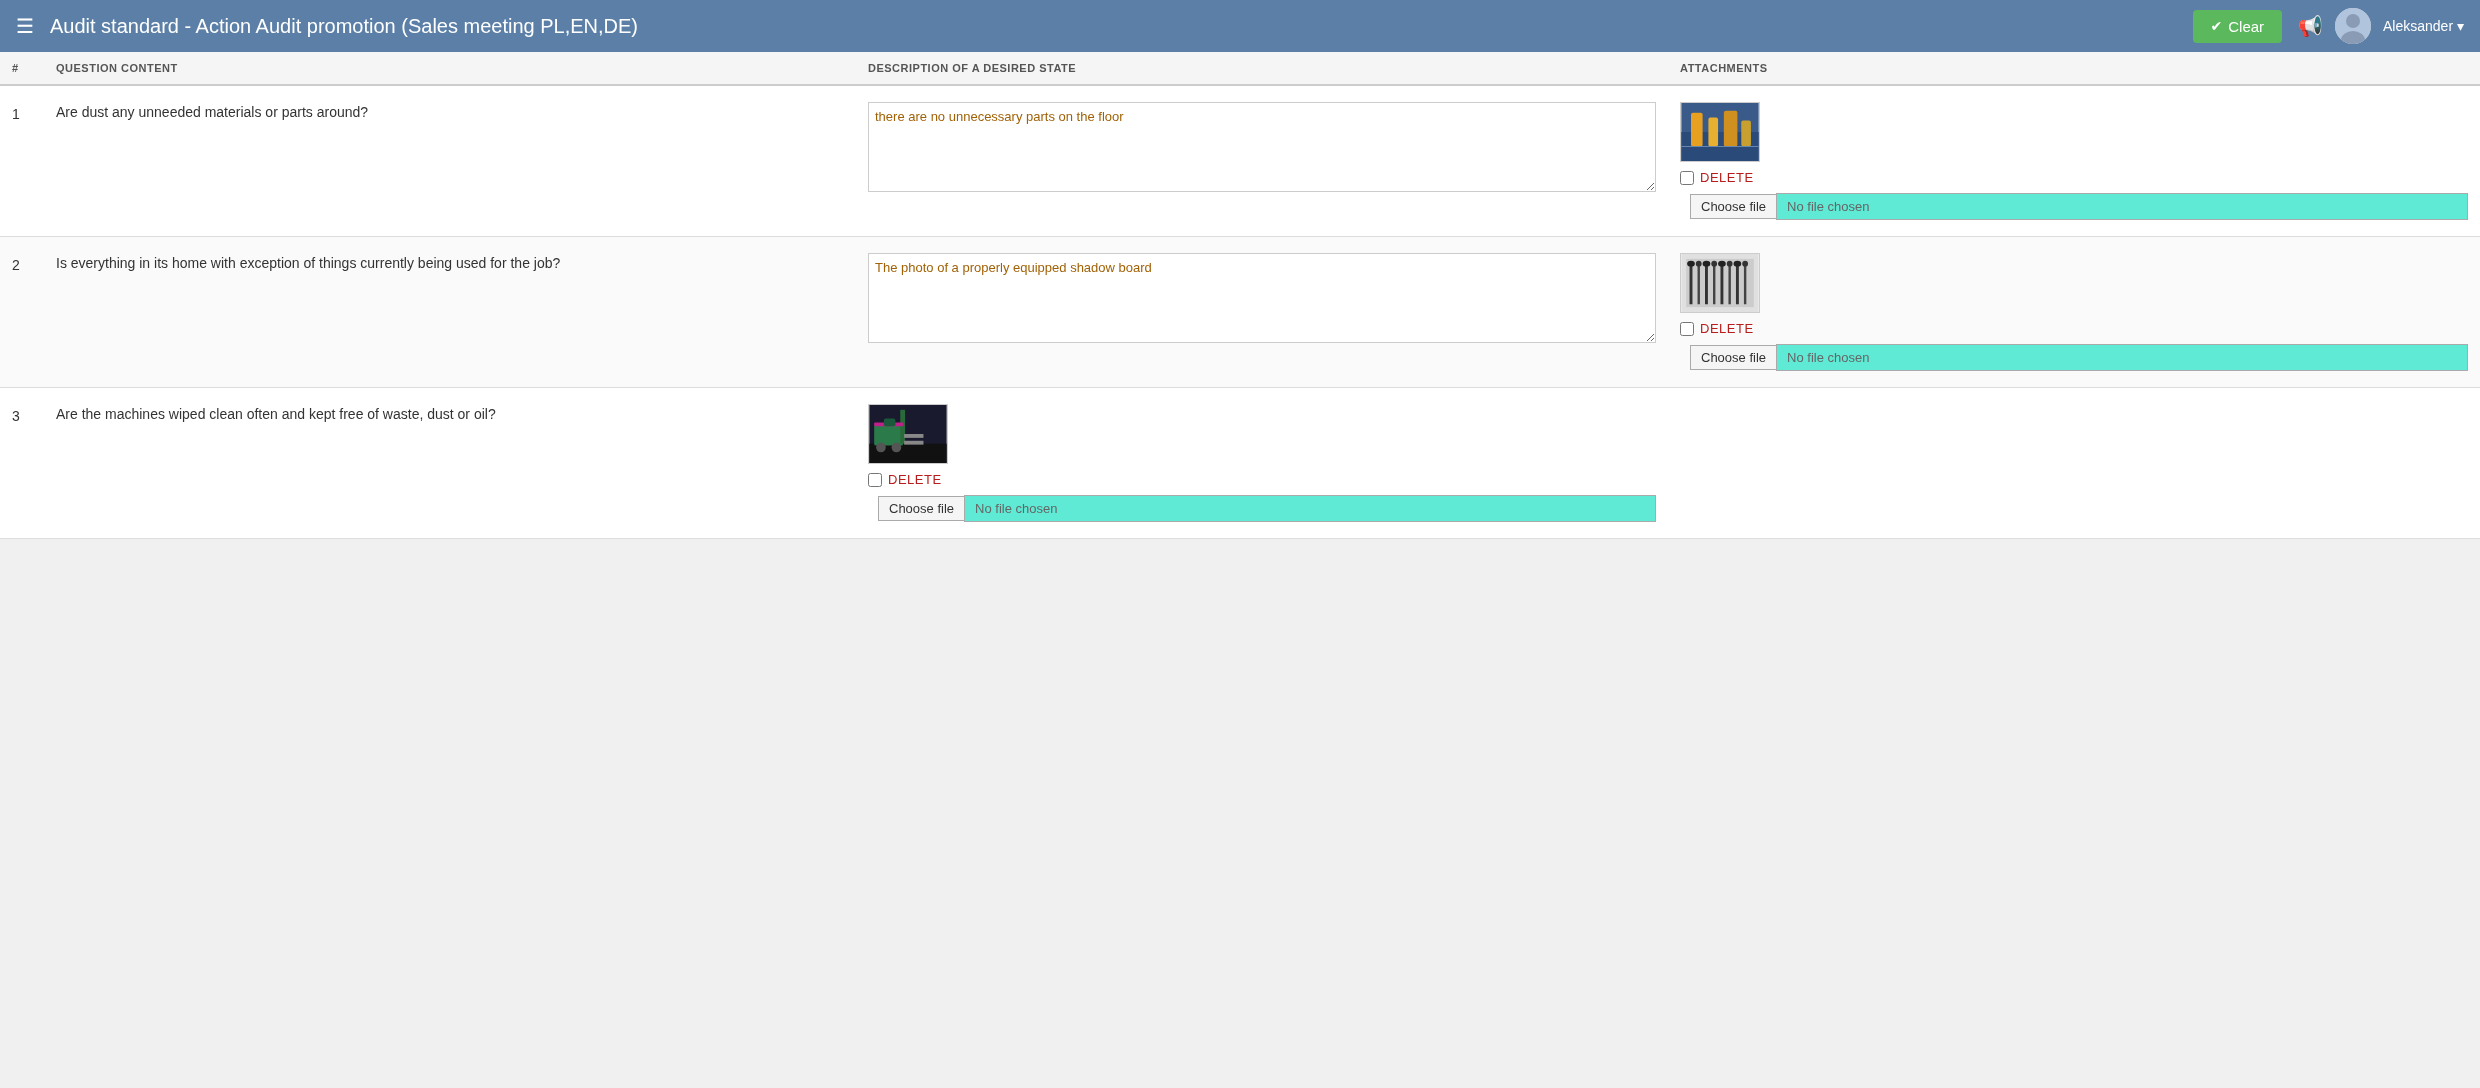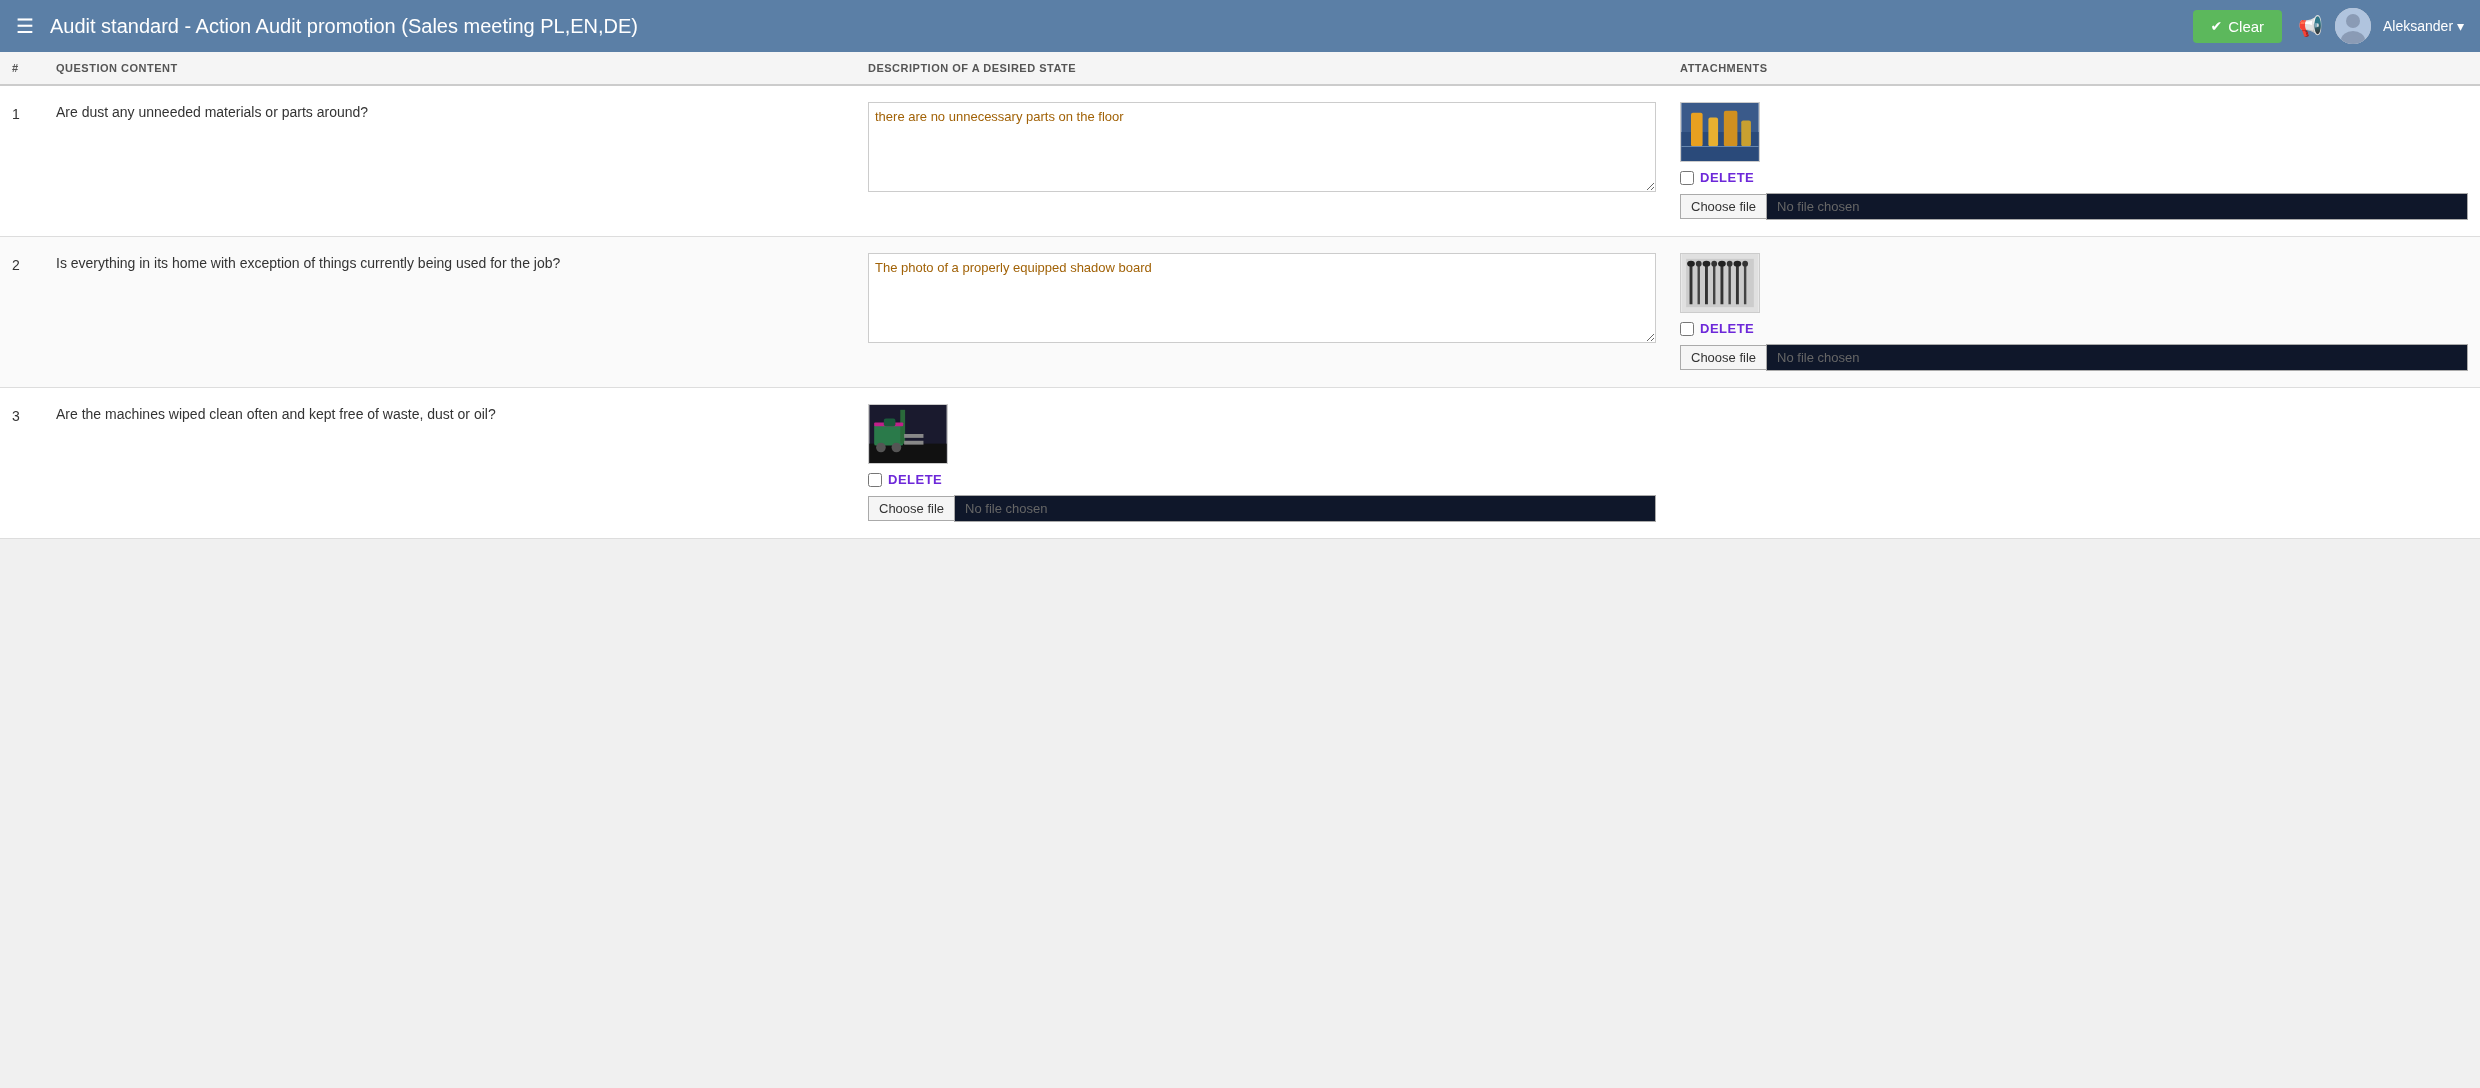--- a/index.html
+++ b/index.html
@@ -127,45 +127,46 @@
       align-items: center;
       gap: 6px;
     }
     .delete-row input[type="checkbox"] {
       width: 14px;
       height: 14px;
       cursor: pointer;
     }
     .delete-label {
       font-size: 13px;
-      font-weight: bold;
-      color: #6d28d9;
+      font-weight: normal;
+      color: #b91c1c;
       letter-spacing: 0.5px;
     }
     .file-input-row {
       display: flex;
       align-items: center;
       gap: 0;
     }
     .choose-file-btn {
       background: #f5f5f5;
       border: 1px solid #aaa;
       border-right: none;
       padding: 4px 10px;
       font-size: 13px;
       cursor: pointer;
       white-space: nowrap;
       color: #333;
+      margin-left: 10px;
     }
     .no-file-text {
       border: 1px solid #aaa;
       padding: 5px 10px;
       font-size: 13px;
       color: #666;
-      background: #0f172a;
+      background: #5eead4;
       flex: 1;
     }
 
     
     .thumb-img {
       width: 80px;
       height: 60px;
       display: block;
       border: 1px solid #ccc;
     }

